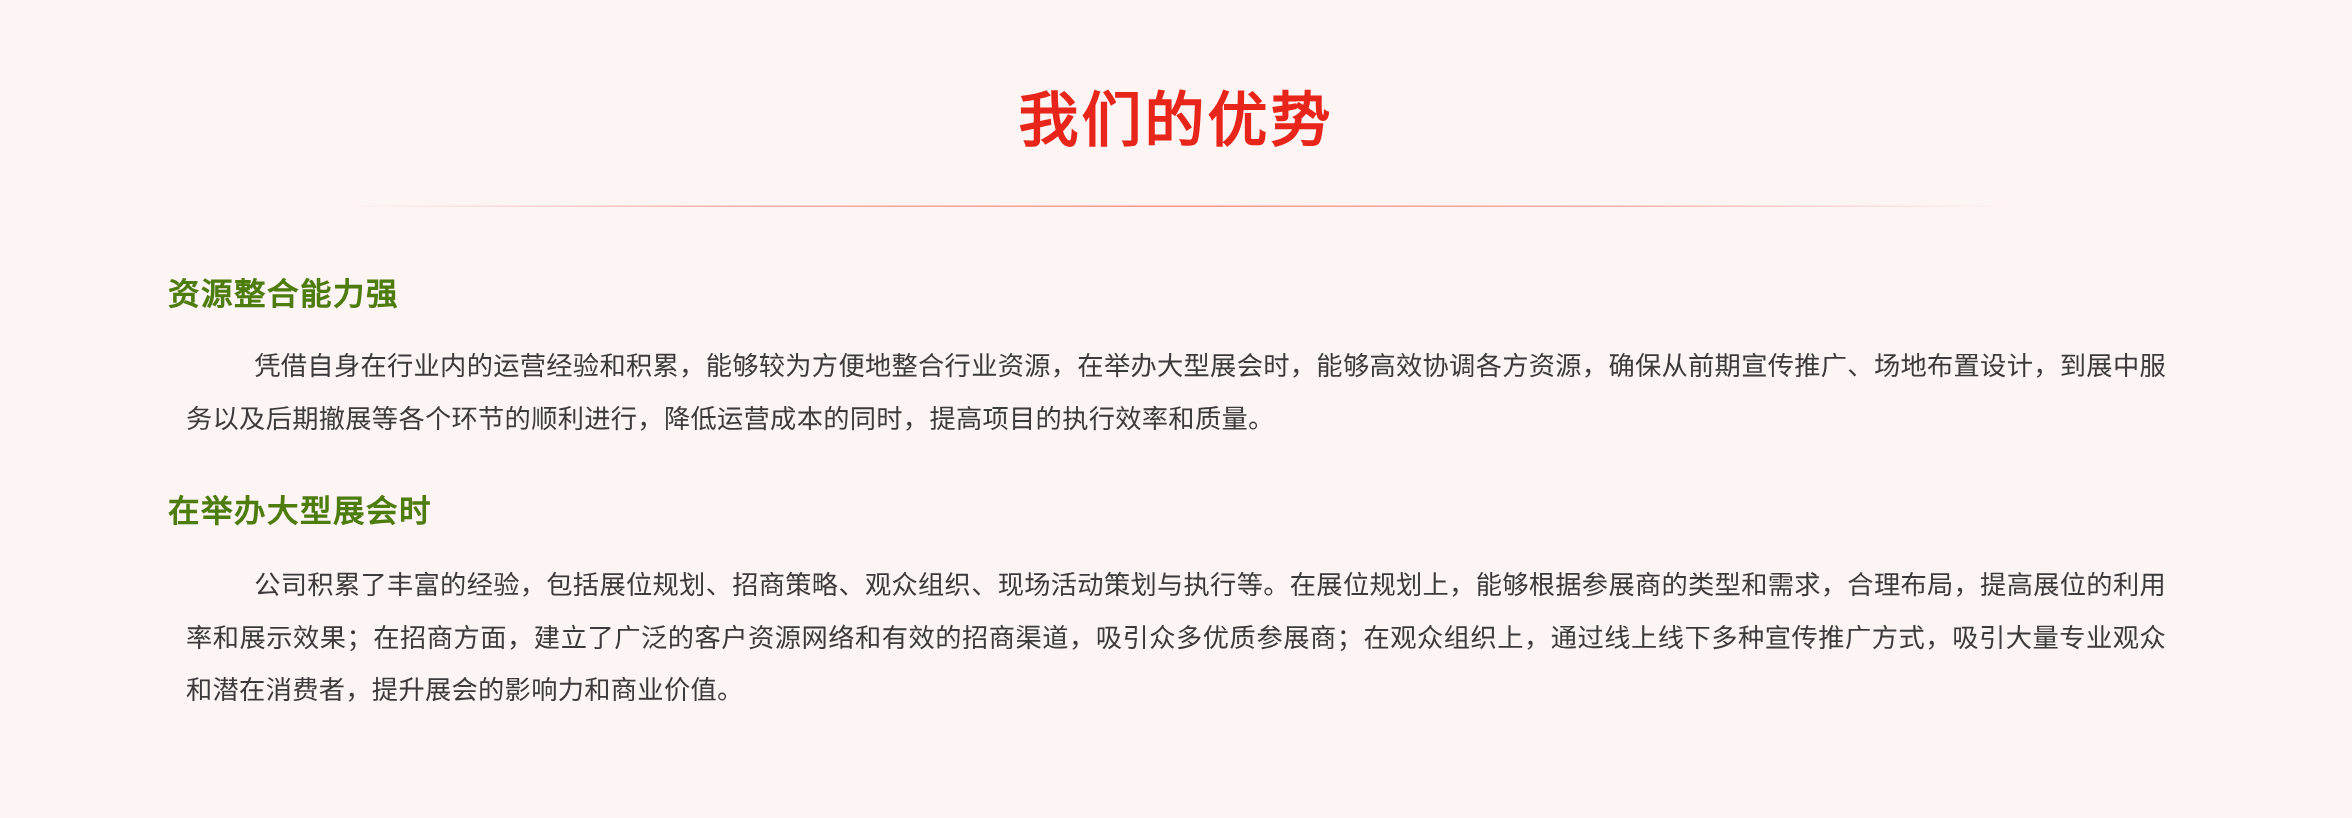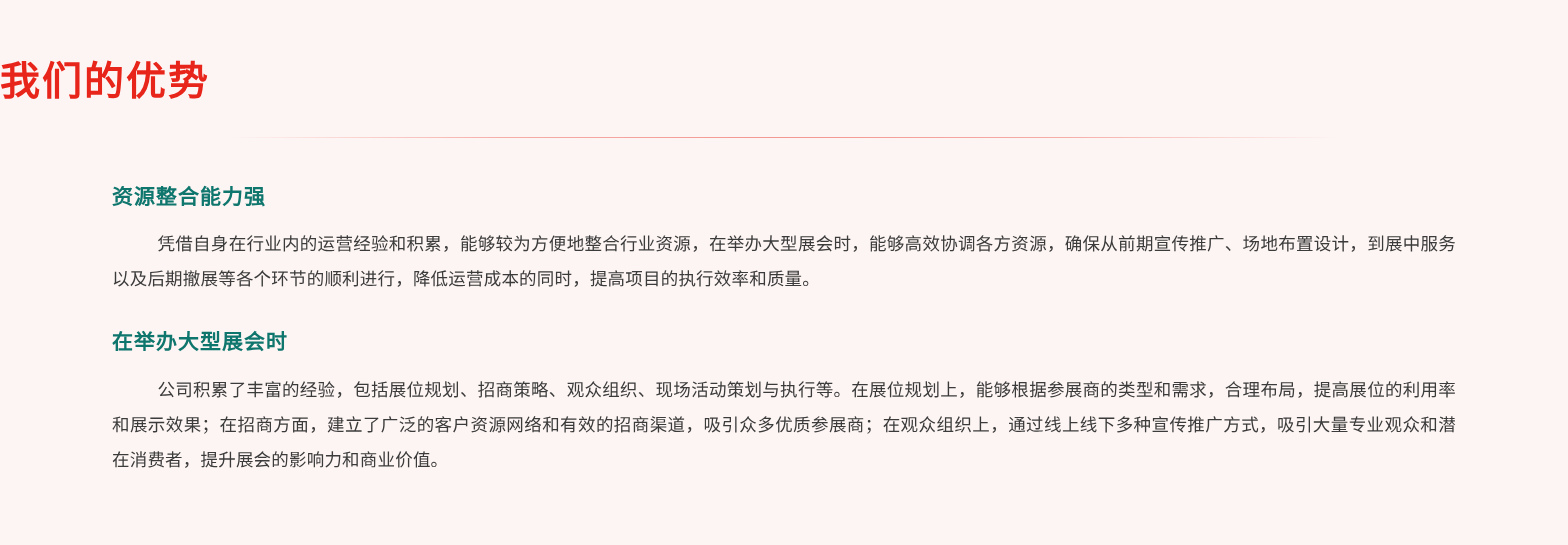--- a/index.html
+++ b/index.html
@@ -14,20 +14,21 @@
     color: #333333;
     overflow: hidden;
   }
   .page {
     position: relative;
     width: 1568px;
     height: 545px;
     box-sizing: border-box;
   }
   .page-title {
+    text-align: center;
     font-size: 40px;
     font-weight: bold;
     color: #e8251b;
     letter-spacing: 2px;
     padding-top: 30px;
     line-height: 1.2;
   }
   .title-divider {
     width: 1110px;
     height: 1px;
@@ -42,32 +43,32 @@
   .content {
     padding: 0 112px;
     margin-top: 44px;
   }
   .section {
     margin-bottom: 30px;
   }
   .section-heading {
     font-size: 21px;
     font-weight: bold;
-    color: #0f766e;
+    color: #4d7c0f;
     letter-spacing: 1px;
     margin: 0 0 16px 0;
     line-height: 1.4;
   }
   .section-body {
     font-size: 17.5px;
     line-height: 2.0;
     color: #3b3b3b;
     text-indent: 2.6em;
     text-align: justify;
-    margin: 0;
+    margin: 12px;
     letter-spacing: 0.2px;
   }
 </style>
 </head>
 <body>
 
 <div class="page">
 
   <h1 class="page-title">我们的优势</h1>
 

